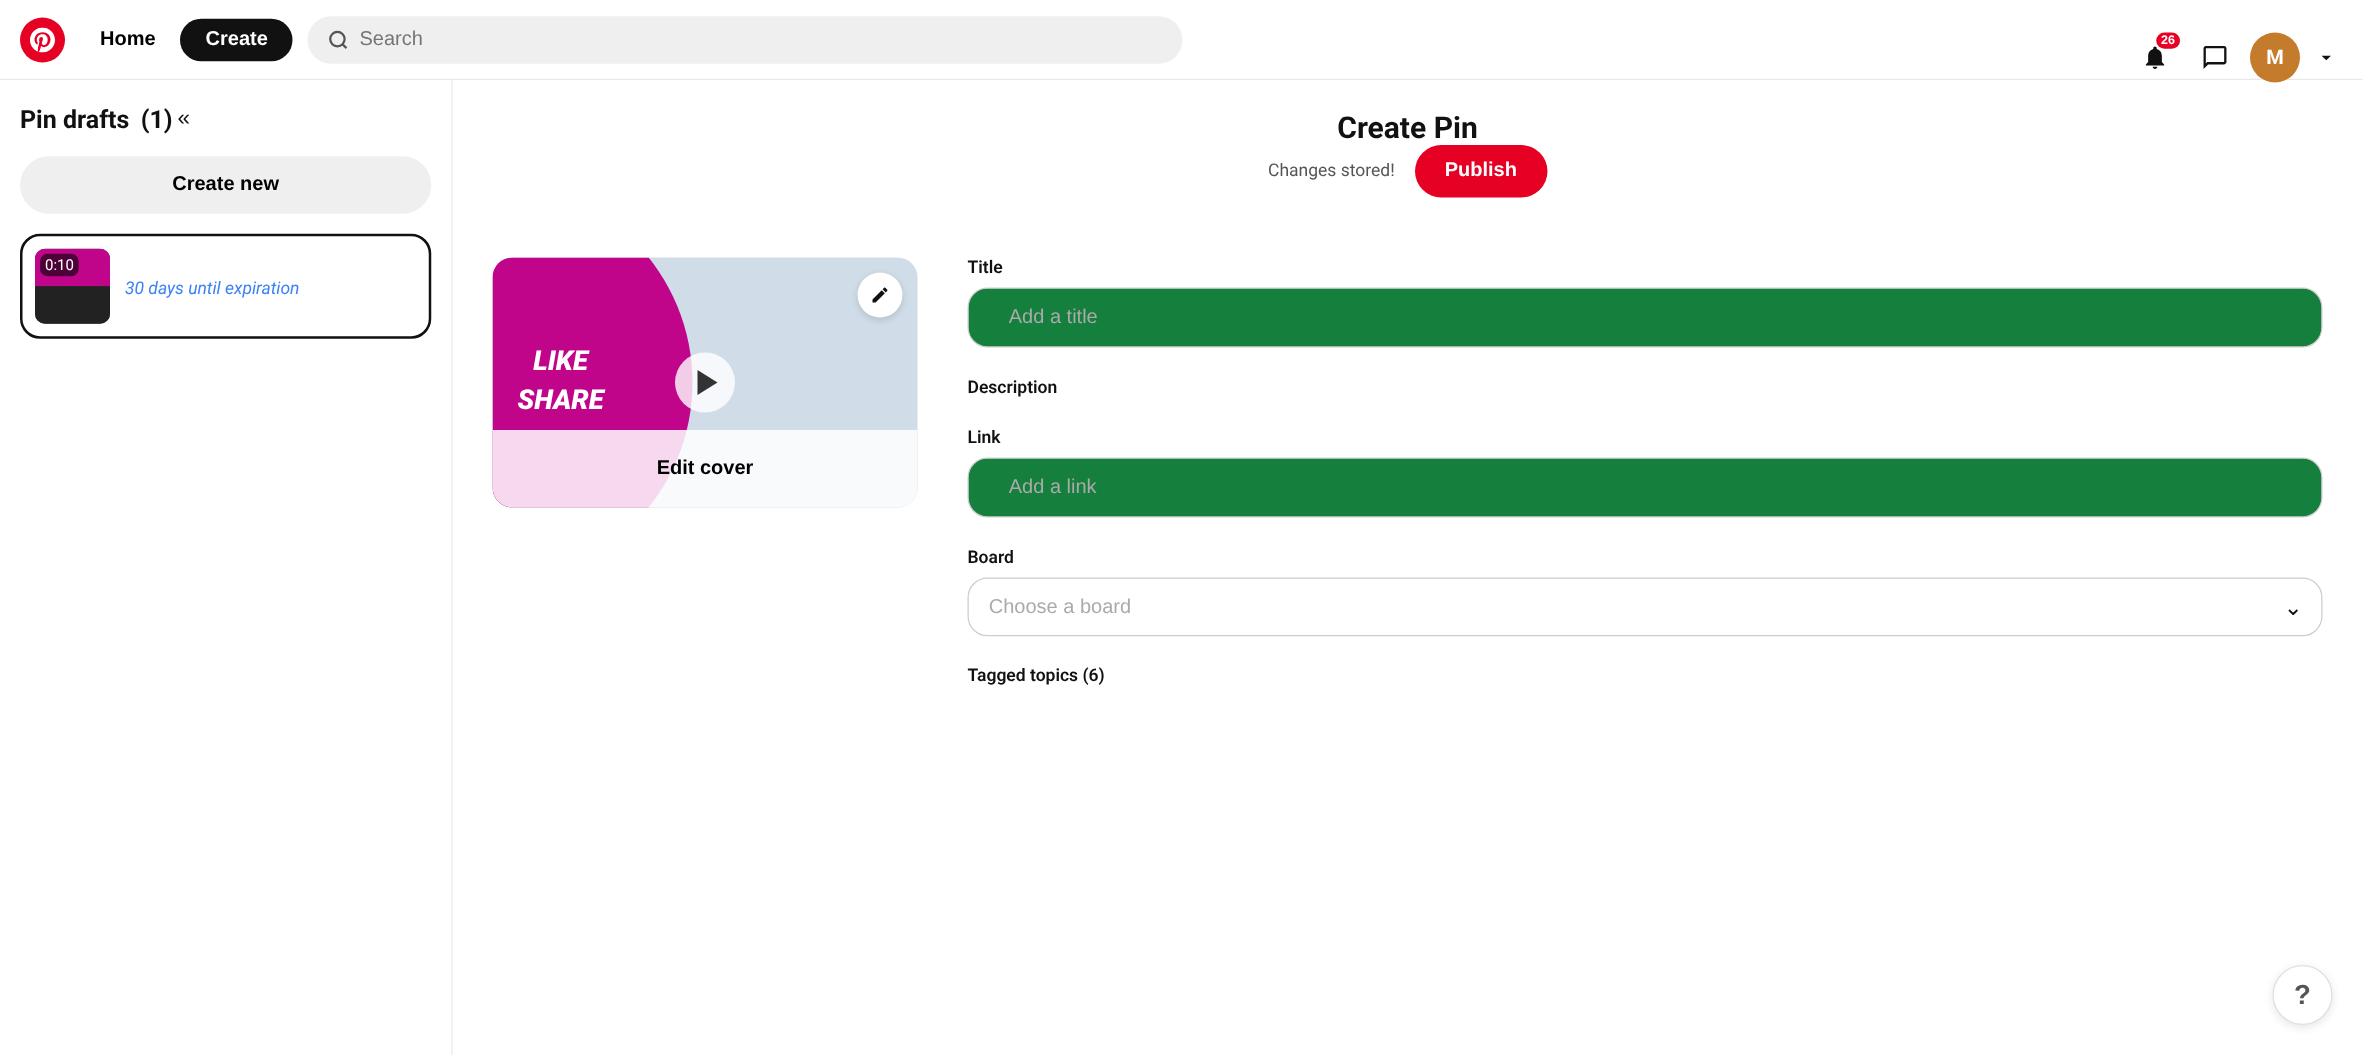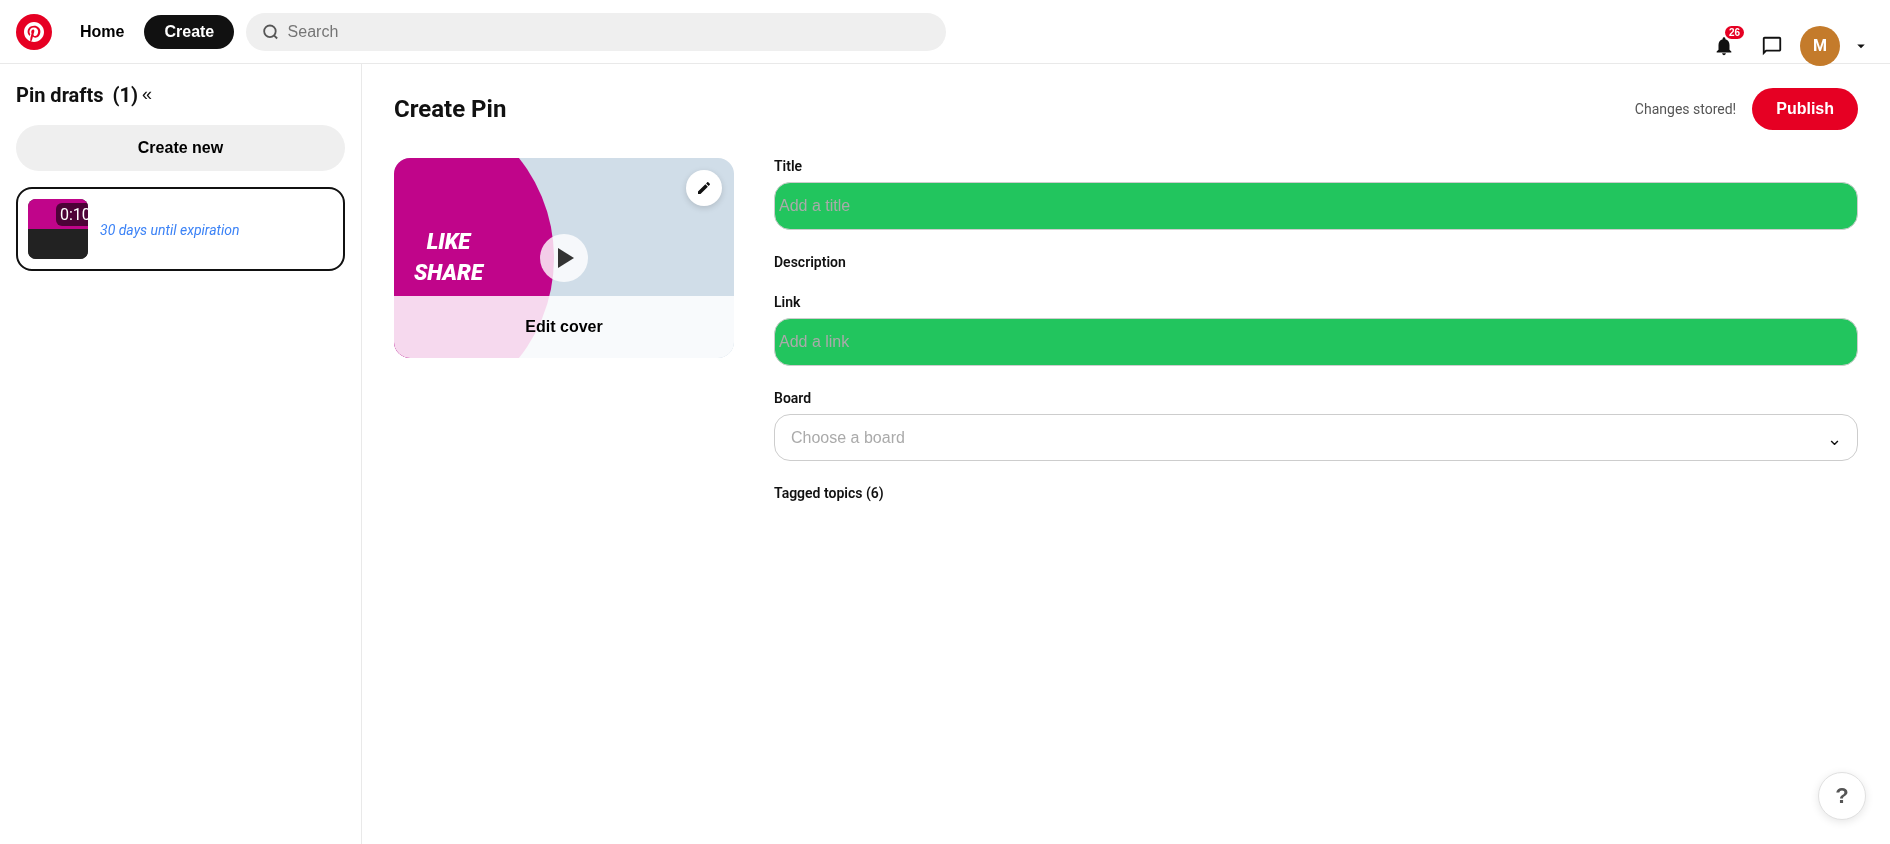--- a/index.html
+++ b/index.html
@@ -170,43 +170,43 @@
     }
     .draft-thumb-bottom {
       width: 100%; height: 50%;
       background: #222;
     }
     .draft-timer {
       position: absolute;
       top: 4px; left: 4px;
       background: rgba(0,0,0,0.6);
       color: #fff;
-      font-size: 16px;
+      font-size: 12px;
       padding: 2px 4px;
       border-radius: 6px;
-      margin-left: 24px;
     }
     .draft-info { flex: 1; }
     .draft-expiry {
       font-size: 14px;
       color: #3b82f6;
       font-style: italic;
     }
 
     
     .main-content {
       flex: 1;
       overflow-y: auto;
       padding: 24px 32px;
     }
     .main-header {
       display: flex;
       align-items: center;
       justify-content: space-between;
-      margin-bottom: 28px;
+      margin-bottom: 48px;
+      flex-direction: column;
     }
     .page-title {
       font-size: 24px;
       font-weight: 700;
     }
     .main-header-right {
       display: flex;
       align-items: center;
       gap: 16px;
     }
@@ -316,27 +316,27 @@
     }
     .form-label {
       display: block;
       font-size: 14px;
       font-weight: 600;
       margin-bottom: 8px;
       color: #111;
     }
     .form-input {
       width: 100%;
-      padding: 14px 4px;
+      padding: 14px 32px;
       border: 1px solid #cdcdcd;
       border-radius: 16px;
       font-size: 16px;
       outline: none;
       color: #111;
-      background: #22c55e;
+      background: #15803d;
     }
     .form-input::placeholder { color: #aaa; }
     .form-textarea {
       width: 100%;
       padding: 14px 16px;
       border: 1px solid #cdcdcd;
       border-radius: 16px;
       font-size: 16px;
       outline: none;
       color: #111;

